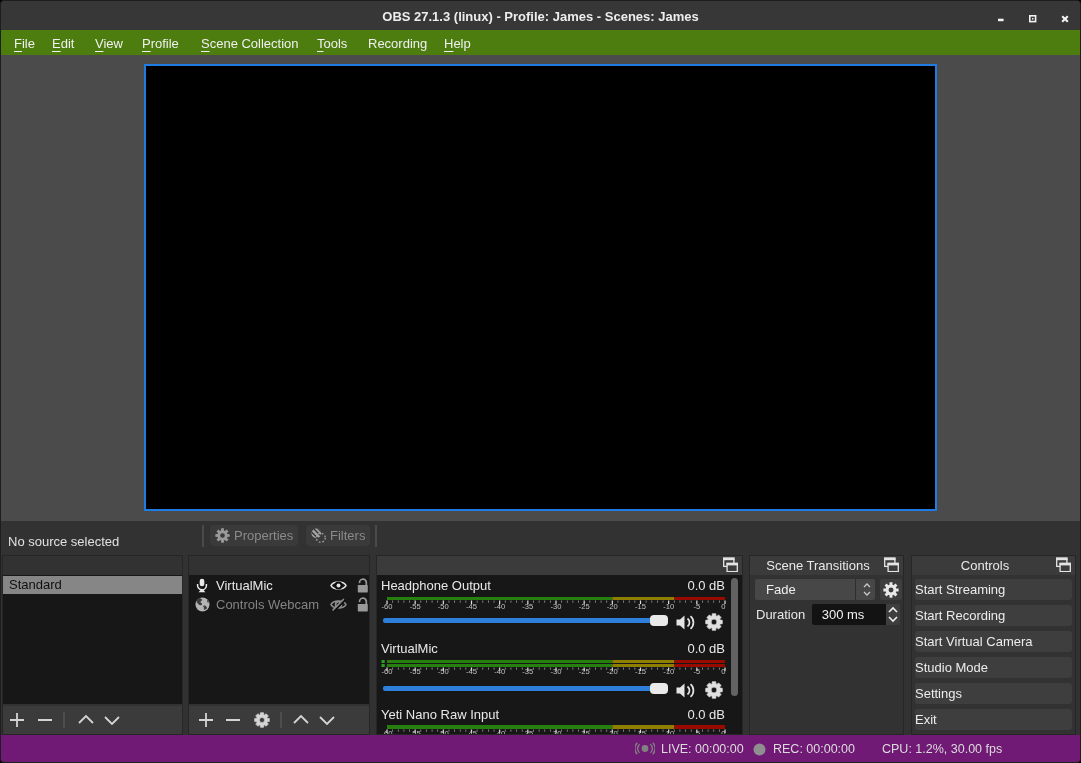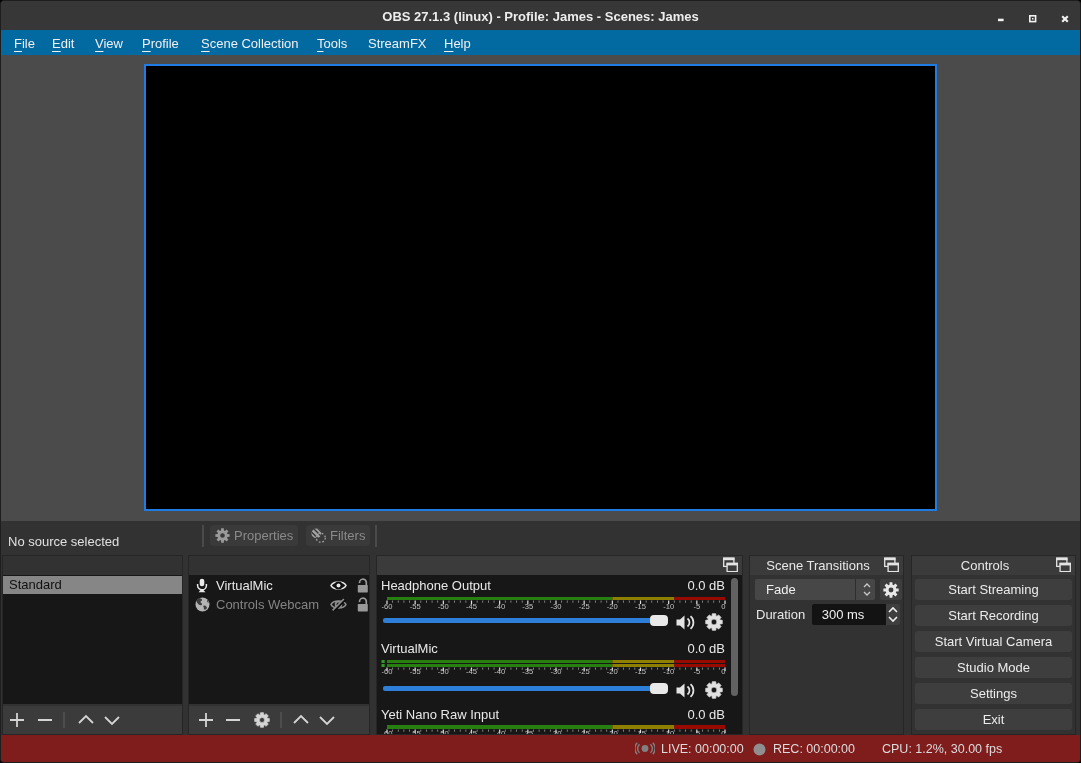--- a/index.html
+++ b/index.html
@@ -6,21 +6,21 @@
   html,body { width:1081px; height:763px; background:#000; font-family:"Liberation Sans", sans-serif; overflow:hidden; }
   body { position:relative; overflow:hidden; }
   .win { will-change: transform; }
   .win { position:absolute; left:0; top:0; width:1081px; height:763px;
          background:#2d2d2d; border:1px solid #1e1e1e; border-radius:4px; overflow:hidden; }
   .abs { position:absolute; }
 
   .titlebar { left:0; top:0; width:1079px; height:29px; background:#373737; }
   .title { width:100%; text-align:center; top:8px; font-size:13px; font-weight:bold; color:#ededed; }
 
-  .menubar { left:0; top:29px; width:1079px; height:25px; background:#0369a1; }
+  .menubar { left:0; top:29px; width:1079px; height:25px; background:#4d7c0f; }
   .menu-item { top:6px; font-size:13px; color:#f0f0f0; }
   .mn { text-decoration:underline; text-underline-offset:3px; }
 
   .content { left:0; top:54px; width:1079px; height:466px; background:#4b4b4b; }
   .preview { position:absolute; left:143px; top:9px; width:793px; height:447px; background:#000; border:2px solid #207ce5; }
 
   .srctoolbar { left:0; top:520px; width:1079px; height:32px; background:#323232; }
   .nosrc { left:7px; top:13px; font-size:13px; color:#e0e0e0; }
   .vsep { width:2px; height:22px; top:4px; background:#4a4a4a; }
   .tbtn { top:4px; height:21px; background:#3a3a3a; border-radius:4px; color:#8a8a8a; font-size:13px;
@@ -43,32 +43,32 @@
   .selrow { left:0; right:0; top:1px; height:18px; background:#868686; color:#101010; font-size:13px; padding:1px 16px 0 6px; }
   .srow { position:absolute; left:0; right:0; height:19px; }
   .srow .nm { position:absolute; left:27px; top:2px; font-size:13px; }
 
   .mrow-name { position:absolute; left:4px; font-size:13px; color:#e8e8e8; }
   .mrow-db { position:absolute; right:17px; font-size:13px; color:#e8e8e8; }
   .slider { position:absolute; left:6px; width:285px; height:5px; background:#2d7fd9; border-radius:2px; }
   .shandle { position:absolute; left:267px; width:18px; height:11px; background:#e9e9e9; border-radius:4px; }
 
   .cbtn { position:absolute; left:3px; width:157px; height:21px; background:#3e3e3e; border-radius:3px;
-          color:#ececec; font-size:13px; text-align:center; padding-top:3px; }
+          color:#ececec; font-size:13px; padding-top:3px; }
 
   .combo { position:absolute; left:5px; top:23px; width:120px; height:21px; background:#474747; border-radius:2px;
            color:#f0f0f0; font-size:13px; padding:3px 0 0 11px; }
   .combodiv { position:absolute; left:100px; top:0; width:1px; height:21px; background:#2e2e2e; }
   .gearbtn { position:absolute; left:130px; top:23px; width:22px; height:21px; background:#3e3e3e; border-radius:2px; }
   .durlbl { position:absolute; left:6px; top:51px; font-size:13px; color:#e8e8e8; }
   .spinbox { position:absolute; left:62px; top:48px; width:74px; height:21px; background:#131313; border-radius:2px 0 0 2px;
              color:#f0f0f0; font-size:13px; text-align:center; padding:3px 12px 0 0; }
   .spinbtns { position:absolute; left:136px; top:48px; width:14px; height:21px; background:#3e3e3e; border-radius:0 2px 2px 0; }
 
-  .statusbar { left:0; top:734px; width:1079px; height:28px; background:#7f1d1d; }
+  .statusbar { left:0; top:734px; width:1079px; height:28px; background:#701a75; }
   .stxt { top:7px; font-size:12.5px; color:#dcdcdc; }
 </style>
 </head>
 <body>
 <div class="win">
   <div class="abs titlebar">
     <div class="abs title">OBS 27.1.3 (linux) - Profile: James - Scenes: James</div>
     <svg class="abs" style="left:997px;top:17px" width="6" height="4" viewBox="0 0 6 4">
         <rect x="0" y="0.7" width="5.6" height="2.5" fill="#f2f2f2"></rect>
       </svg>
@@ -81,21 +81,21 @@
       </svg>
   </div>
 
   <div class="abs menubar">
     <span class="abs menu-item" style="left:13px"><span class="mn">F</span>ile</span>
     <span class="abs menu-item" style="left:51px"><span class="mn">E</span>dit</span>
     <span class="abs menu-item" style="left:94px"><span class="mn">V</span>iew</span>
     <span class="abs menu-item" style="left:141px"><span class="mn">P</span>rofile</span>
     <span class="abs menu-item" style="left:200px"><span class="mn">S</span>cene Collection</span>
     <span class="abs menu-item" style="left:316px"><span class="mn">T</span>ools</span>
-    <span class="abs menu-item" style="left:367px">StreamFX</span>
+    <span class="abs menu-item" style="left:367px">Recording</span>
     <span class="abs menu-item" style="left:443px"><span class="mn">H</span>elp</span>
   </div>
 
   <div class="abs content">
     <div class="preview"></div>
   </div>
 
   <div class="abs srctoolbar">
     <span class="abs nosrc">No source selected</span>
     <div class="abs vsep" style="left:201px"></div>

